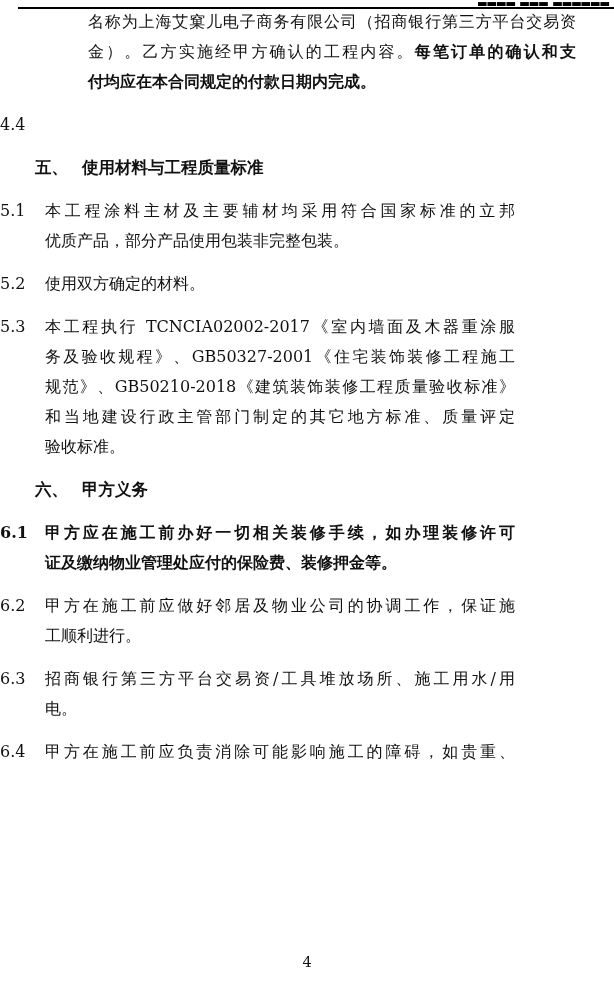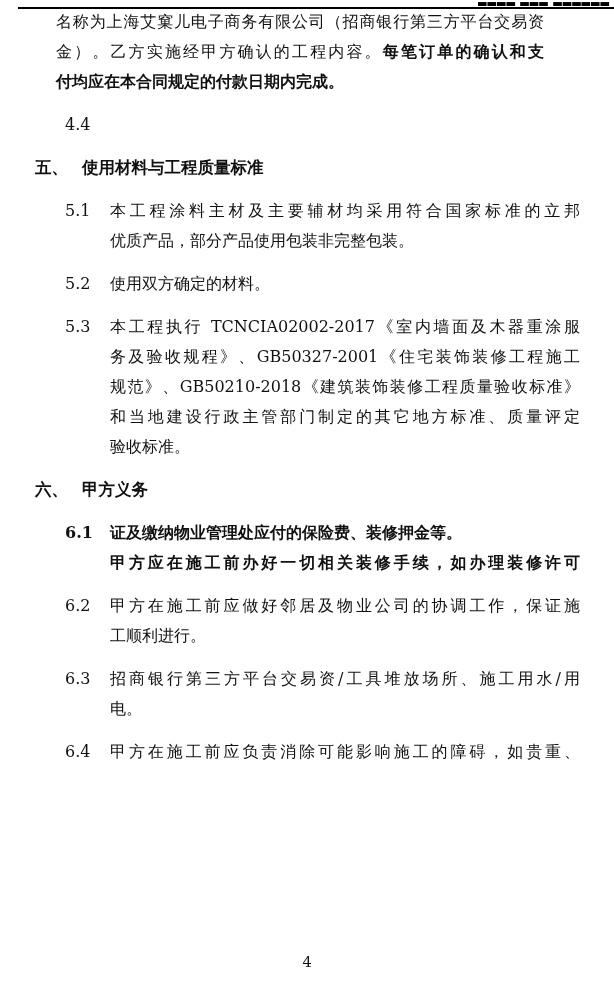--- a/index.html
+++ b/index.html
@@ -38,22 +38,22 @@
     padding-top: 7px;
   }
   .para, .clause, .section { margin-bottom: 13px; }
   .line {
     line-height: 30px;
     text-align: justify;
     text-align-last: justify;
   }
   .line.last { text-align-last: left; }
   .bold { font-weight: bold; }
-  .para { margin-left: 56px; width: 488px; }
-  .clause { margin-left: 65px; display: flex; }
+  .para { margin-left: 88px; width: 488px; }
+  .clause { display: flex; }
   .clause-num {
     width: 45px;
     flex: 0 0 45px;
     line-height: 30px;
     white-space: nowrap;
   }
   .clause-text { width: 470px; flex: 0 0 470px; }
   .clause.bold .clause-num, .clause.bold .clause-text { font-weight: bold; }
   .section {
     margin-left: 35px;
@@ -115,22 +115,22 @@
           <div class="line last"><span>验收标准。</span></div>
         </div>
   </div>
       <div class="section">
     <span class="sec-num">六、</span>
     <span class="sec-title">甲方义务</span>
   </div>
       <div class="clause bold">
     <span class="clause-num">6.1</span>
     <div class="clause-text">
+          <div class="line"><span>甲方应在施工前办好一切相关装修手续，如办理装修许可</span></div>
           <div class="line last"><span>证及缴纳物业管理处应付的保险费、装修押金等。</span></div>
-          <div class="line"><span>甲方应在施工前办好一切相关装修手续，如办理装修许可</span></div>
         </div>
   </div>
       <div class="clause">
     <span class="clause-num">6.2</span>
     <div class="clause-text">
           <div class="line"><span>甲方在施工前应做好邻居及物业公司的协调工作，保证施</span></div>
           <div class="line last"><span>工顺利进行。</span></div>
         </div>
   </div>
       <div class="clause">

